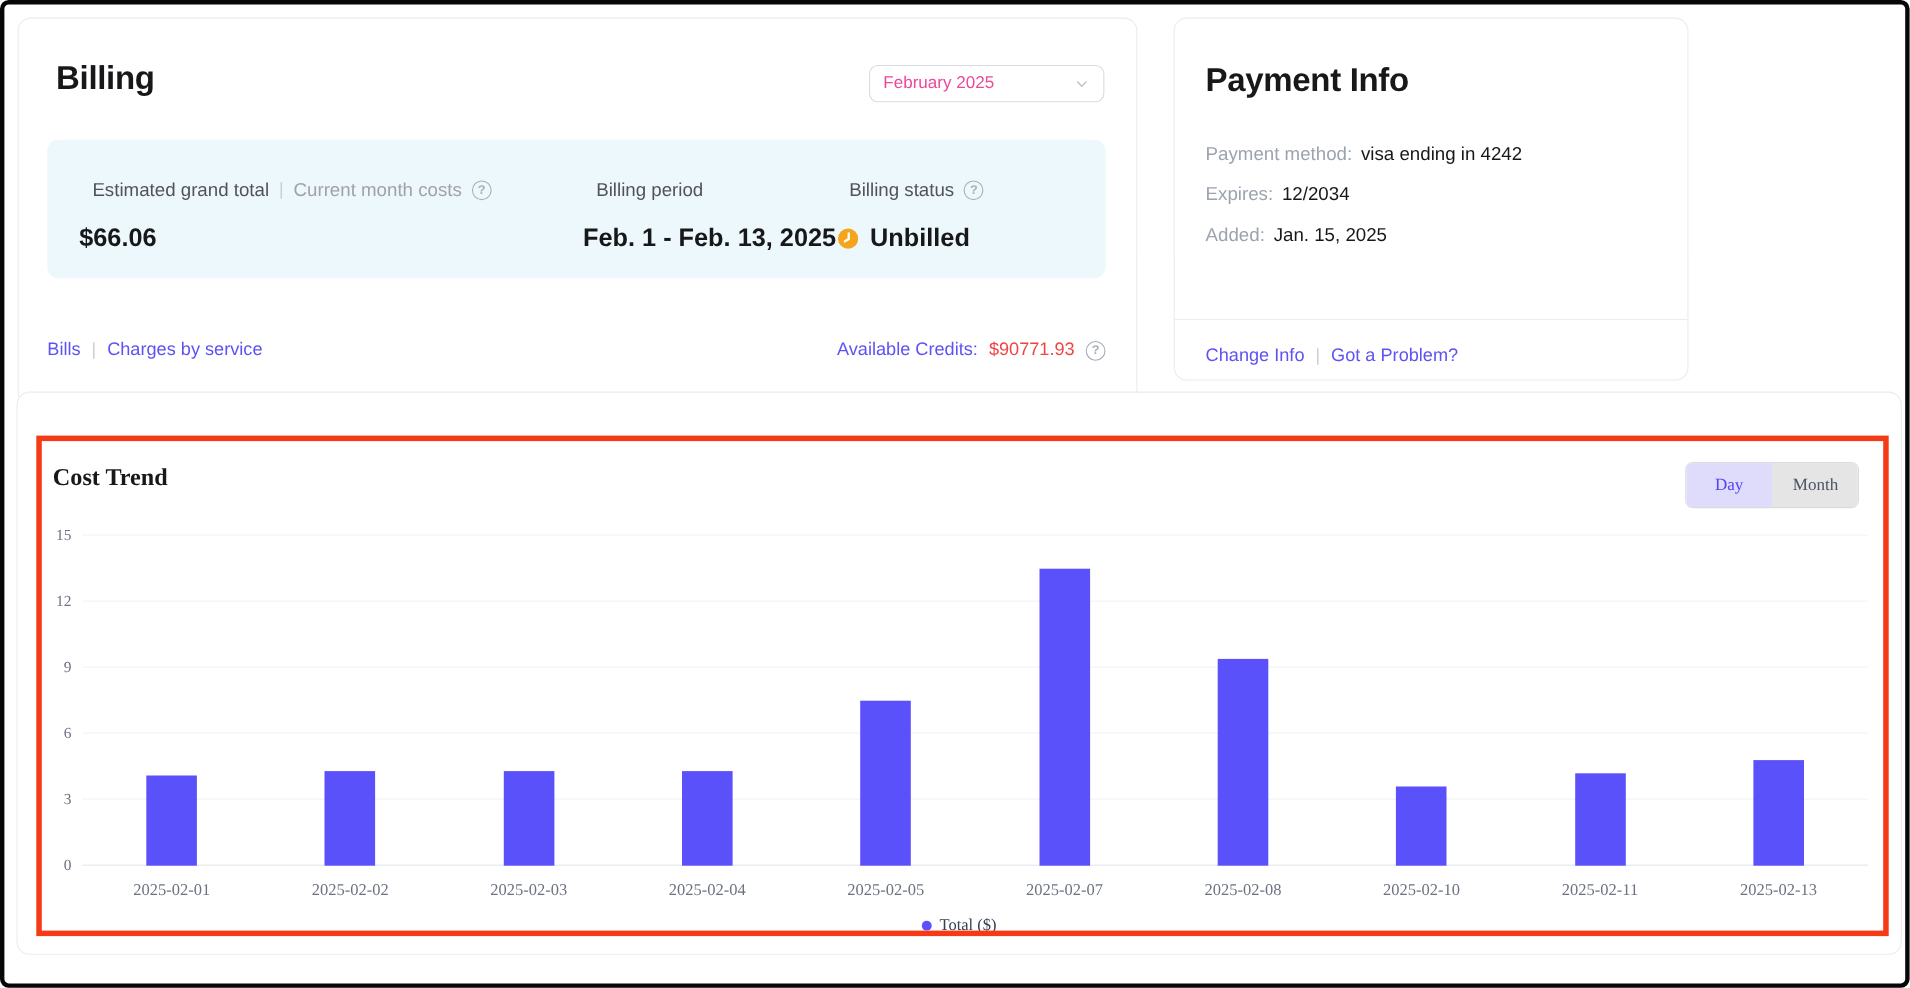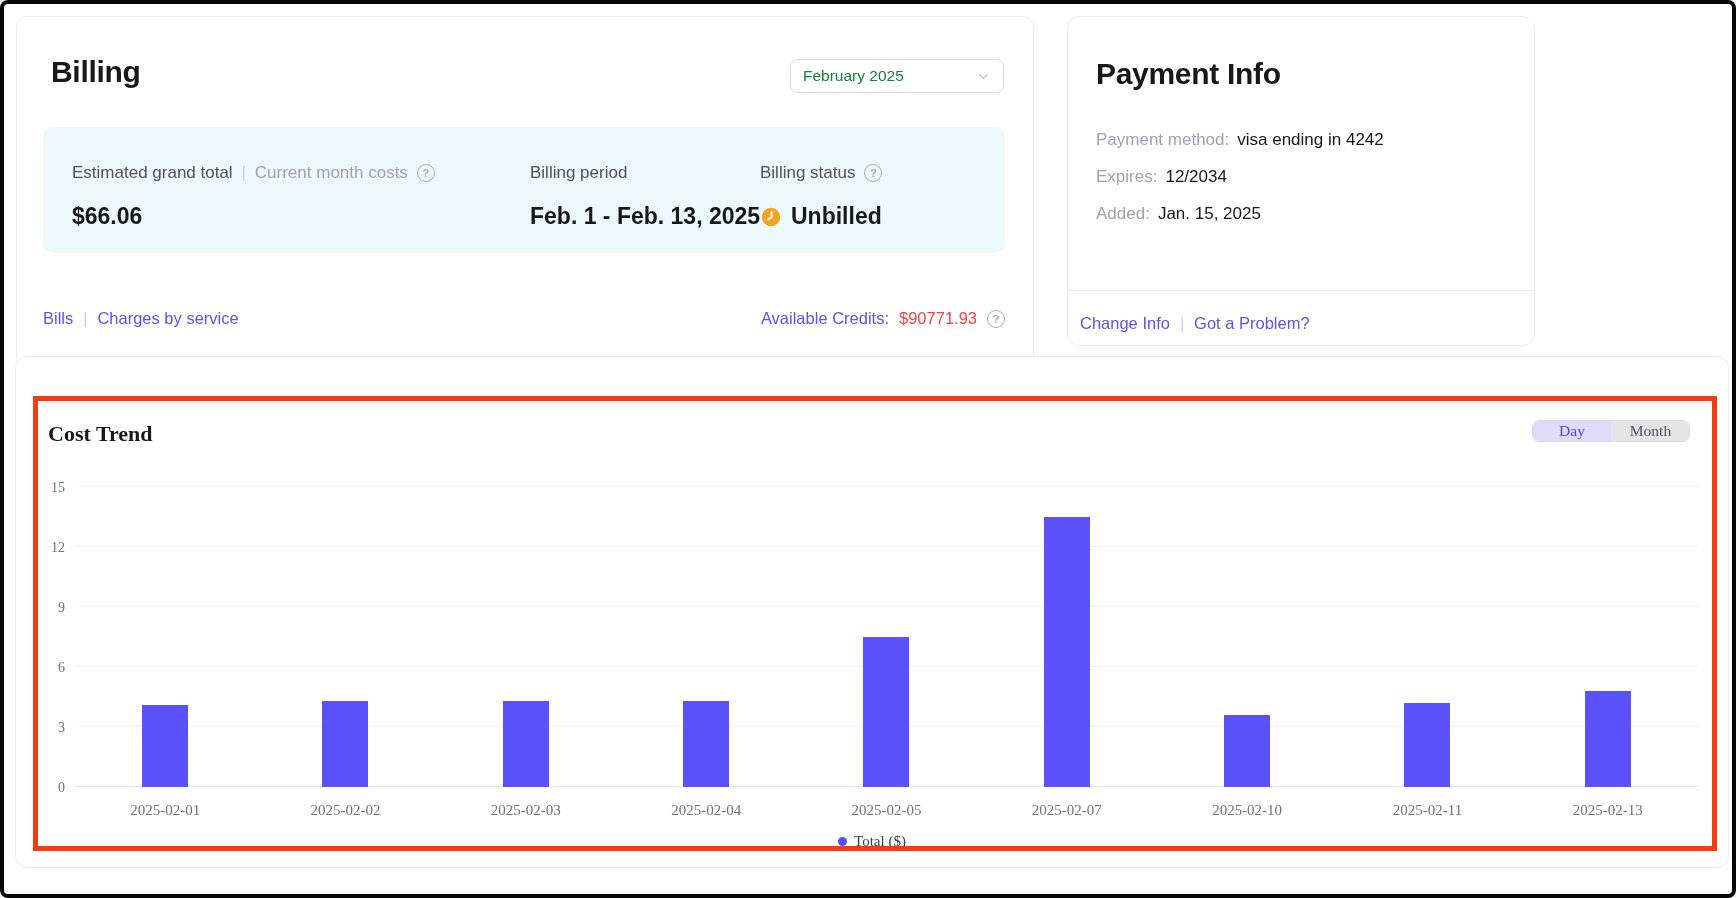--- a/index.html
+++ b/index.html
@@ -10,50 +10,50 @@
   .billing-card { left: 12px; top: 12px; width: 1018px; height: 352px; }
   .payment-card { left: 1063px; top: 12px; width: 468px; height: 330px; }
   .cost-card { left: 11px; top: 352px; width: 1714px; height: 512px; font-family: Liberation Serif, serif; }
 
   .card-title { position: absolute; font-size: 30px; font-weight: 700; color: #18181b; letter-spacing: -0.3px; }
   .billing-card .card-title { left: 34px; top: 38px; }
   .payment-card .card-title { left: 28px; top: 40px; }
 
   
   .month-select { position: absolute; right: 29px; top: 42px; width: 214px; height: 34px; border: 1px solid #d9dbe0; border-radius: 8px; background: #fff; display: flex; align-items: center; justify-content: space-between; padding: 0 12px; cursor: pointer; }
-  .month-select .val { font-size: 15.5px; color: #15803d; }
+  .month-select .val { font-size: 15.5px; color: #ec4899; }
 
   
   .summary { position: absolute; left: 26px; right: 28px; top: 110px; height: 126px; background: #ecf8fb; border-radius: 10px; }
   .sum-col { position: absolute; top: 0; height: 100%; }
-  .sum-label { position: absolute; top: 36px; display: flex; align-items: center; gap: 9px; white-space: nowrap; font-size: 17px; }
+  .sum-label { position: absolute; top: 36px; display: flex; align-items: center; gap: 9px; white-space: nowrap; font-size: 17px; margin-left: 12px; }
   .lbl-dark { color: #52525b; }
   .lbl-light { color: #a1a1aa; }
   .sep { color: #c9cdd4; font-size: 16px; }
   .sum-value { position: absolute; top: 76px; font-size: 23px; font-weight: 700; color: #18181b; white-space: nowrap; display: flex; align-items: center; gap: 9px; }
 
   .help-icon { width: 18px; height: 18px; border: 1.4px solid #a8aeb8; border-radius: 50%; color: #a8aeb8; font-size: 11.5px; display: inline-flex; align-items: center; justify-content: center; font-weight: 700; cursor: pointer; flex: 0 0 auto; }
 
   
   .links-row { position: absolute; left: 26px; right: 28px; top: 292px; display: flex; justify-content: space-between; align-items: center; font-size: 16.5px; }
   .link { color: #5e52f3; cursor: pointer; }
   .links-left, .links-right { display: flex; align-items: center; gap: 10px; }
   .credits-value { color: #ef4444; }
 
   
   .pay-rows { position: absolute; left: 28px; top: 113px; display: flex; flex-direction: column; gap: 17px; }
   .pay-row { display: flex; align-items: center; gap: 8px; font-size: 17px; white-space: nowrap; }
   .pay-label { color: #9ca3af; }
   .pay-value { color: #18181b; }
   .pay-divider { position: absolute; left: 0; right: 0; top: 273px; border-top: 1px solid #ececf0; }
-  .payment-card .links-row { top: 297px; left: 12px; }
+  .payment-card .links-row { top: 297px; left: 28px; }
 
   
   .cost-title { position: absolute; left: 32px; top: 64px; font-size: 22px; font-weight: 700; color: #18181b; }
-  .toggle { position: absolute; right: 38px; top: 63px; height: 22px; border: 1px solid #d9dbe0; border-radius: 7px; display: flex; overflow: hidden; background: #fff; }
+  .toggle { position: absolute; right: 38px; top: 63px; height: 42px; border: 1px solid #d9dbe0; border-radius: 7px; display: flex; overflow: hidden; background: #fff; }
   .toggle-seg { width: 78px; display: flex; align-items: center; justify-content: center; font-size: 15.5px; cursor: pointer; }
   .toggle-seg.selected { background: #dfdbfb; color: #5443ef; }
   .toggle-seg.unselected { background: #e5e5e5; color: #4b5563; border-left: 1px solid #e4e5ea; }
 
   
   .chart-plot { position: absolute; left: 59px; top: 130px; width: 1623px; height: 300px; }
   .gridline { position: absolute; left: 0; right: 0; height: 1px; background: #f1f2f6; }
   .gridline.baseline { background: #e4e6ec; }
   .ytick { position: absolute; left: -52px; width: 42px; text-align: right; font-size: 14px; color: #6b7280; }
   .chart-bars { position: absolute; left: 0; right: 0; top: 0; bottom: 0; display: flex; align-items: flex-start; }
@@ -204,20 +204,24 @@
           </div>
           <div class="bar-col">
             <div class="bar" style="height: 150px; background: rgb(91, 81, 251);"></div>
             <span class="bar-label">2025-02-05</span>
           </div>
           <div class="bar-col">
             <div class="bar" style="height: 270px; background: rgb(91, 81, 251);"></div>
             <span class="bar-label">2025-02-07</span>
           </div>
           <div class="bar-col">
+            <div class="bar" style="height: 188px; background: rgb(91, 81, 251);"></div>
+            <span class="bar-label">2025-02-08</span>
+          </div>
+          <div class="bar-col">
             <div class="bar" style="height: 72px; background: rgb(91, 81, 251);"></div>
             <span class="bar-label">2025-02-10</span>
           </div>
           <div class="bar-col">
             <div class="bar" style="height: 84px; background: rgb(91, 81, 251);"></div>
             <span class="bar-label">2025-02-11</span>
           </div>
           <div class="bar-col">
             <div class="bar" style="height: 96px; background: rgb(91, 81, 251);"></div>
             <span class="bar-label">2025-02-13</span>

